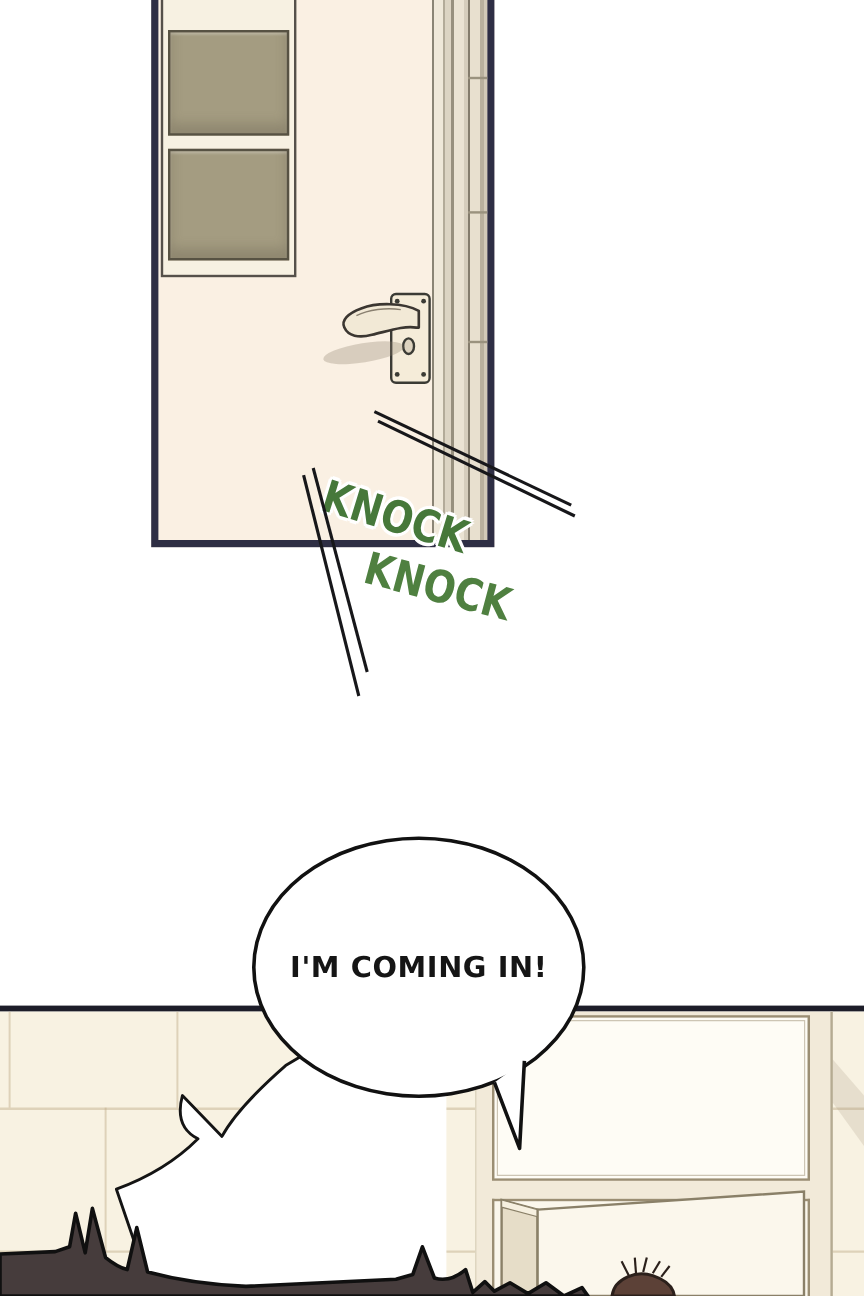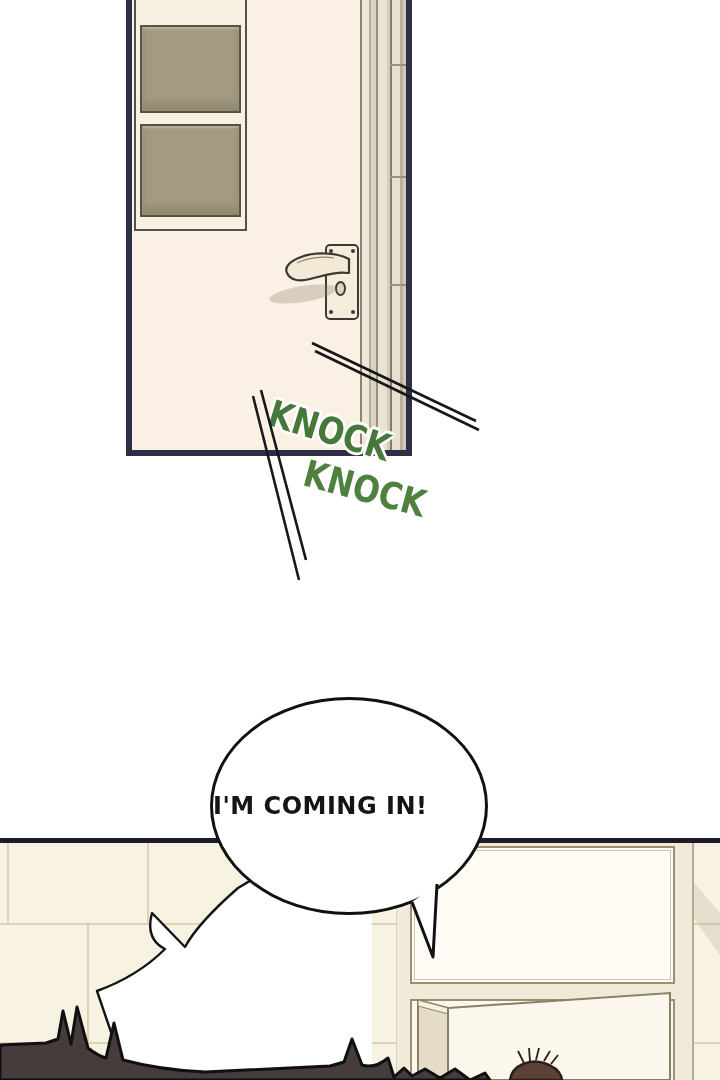--- a/index.html
+++ b/index.html
@@ -54,21 +54,21 @@
   #doorway-window{left:14px;top:3px;width:265px;height:138px;box-sizing:border-box;
         background:#fefcf5;border:2px solid #9b8e73;
         box-shadow:inset 0 0 0 2px #fefcf5, inset 0 0 0 3px rgba(155,142,115,.5);}
   #doorway-opening{left:14px;top:156px;width:265px;height:81px;box-sizing:border-box;
         background:#fbf7ec;border:2px solid #9b8e73;border-bottom:none;}
   #doorway-right-edge{left:296px;top:0;width:2px;height:237px;background:#b5ab92;}
 
   
   #speech-bubble{left:210px;top:697px;width:278px;height:218px;box-sizing:border-box;
         background:#fff;border:3px solid #111;border-radius:50%;z-index:10;
-        display:flex;align-items:center;}
+        display:flex;align-items:center;justify-content:center;}
   #speech-text{font-size:24px;font-weight:600;letter-spacing:.5px;color:#151515;text-align:center;}
   #bubble-tail{left:395px;top:875px;z-index:11;}
 
   svg{display:block;}
   #fx-overlay{left:0;top:0;z-index:5;pointer-events:none;}
   #panel-art{left:0;top:0;}
 </style>
 </head>
 <body>
 

